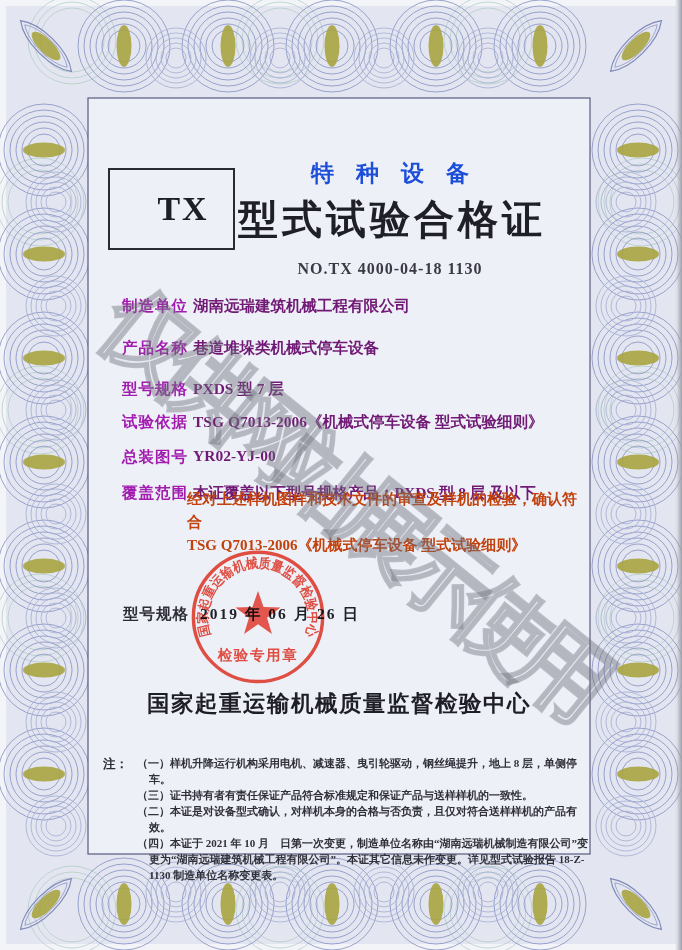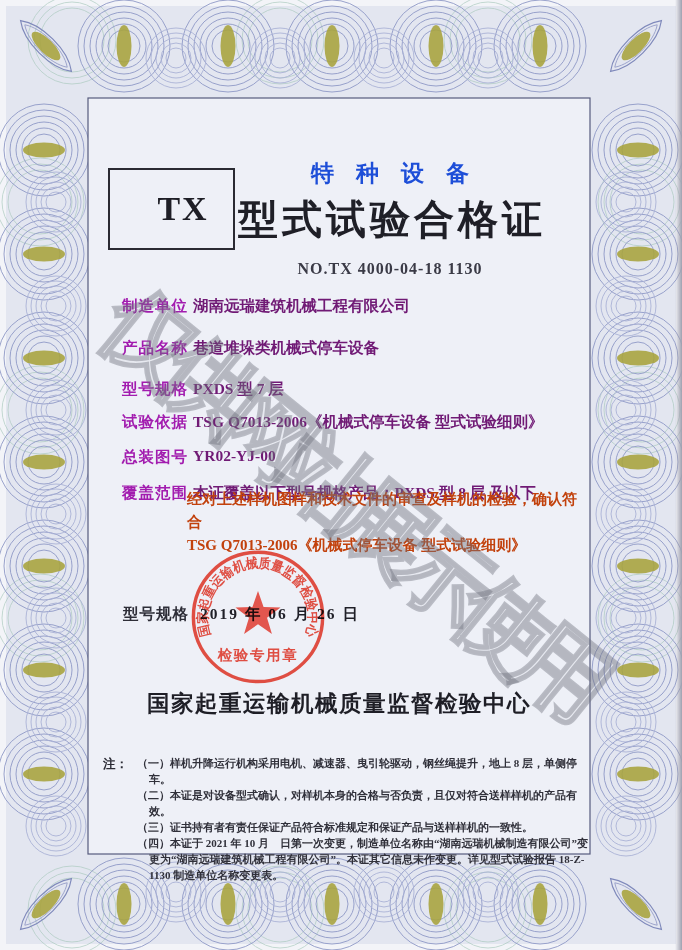--- a/index.html
+++ b/index.html
@@ -270,22 +270,22 @@
         <textPath href="#sealArc" textLength="180" lengthAdjust="spacingAndGlyphs">国家起重运输机械质量监督检验中心</textPath>
       </text>
       <text x="65" y="104" text-anchor="middle" font-size="13.5" font-weight="700" fill="#dd3b2e" letter-spacing="1.5" font-family="DejaVu Sans, Liberation Sans, sans-serif">检验专用章</text>
     </svg>
 
     <div class="issuer">国家起重运输机械质量监督检验中心</div>
 
     <div class="notes-label">注：</div>
     <div class="notes">
       <div class="note">（一）样机升降运行机构采用电机、减速器、曳引轮驱动，钢丝绳提升，地上 8 层，单侧停车。</div>
+      <div class="note">（三）证书持有者有责任保证产品符合标准规定和保证产品与送样样机的一致性。</div>
       <div class="note">（二）本证是对设备型式确认，对样机本身的合格与否负责，且仅对符合送样样机的产品有效。</div>
-      <div class="note">（三）证书持有者有责任保证产品符合标准规定和保证产品与送样样机的一致性。</div>
       <div class="note">（四）本证于 2021 年 10 月　日第一次变更，制造单位名称由“湖南远瑞机械制造有限公司”变更为“湖南远瑞建筑机械工程有限公司”。本证其它信息未作变更。详见型式试验报告 18-Z-1130 制造单位名称变更表。</div>
     </div>
   </div>
 
   <div class="watermark">
     <span>仅供网站展示使用</span>
   </div>
 
   <div class="scan-edge"></div>
 </div>

